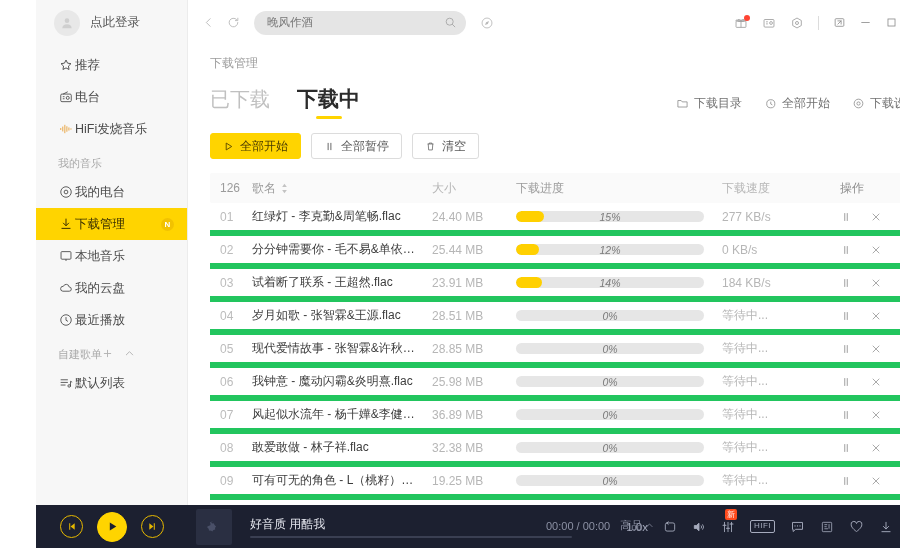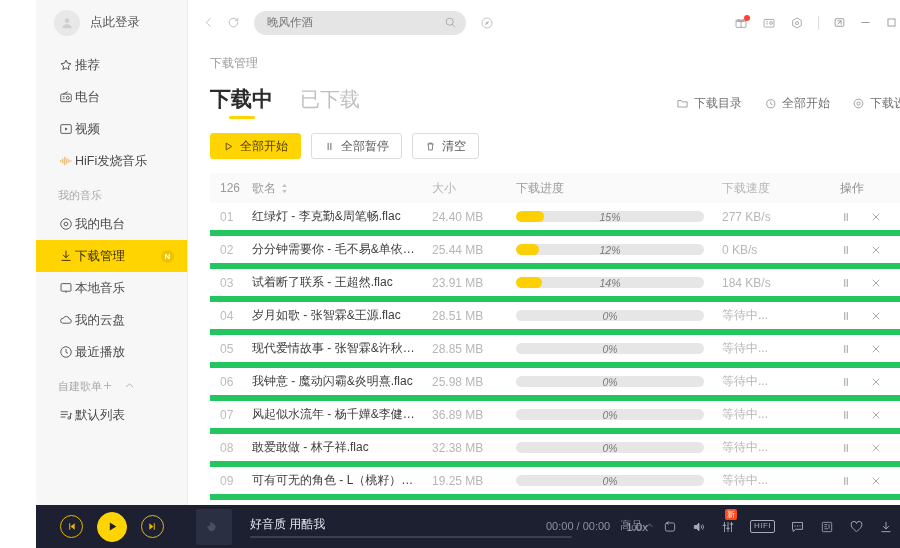--- a/index.html
+++ b/index.html
@@ -373,29 +373,20 @@
             <svg width="14" height="14" viewBox="0 0 24 24" fill="none" stroke="currentColor" stroke-width="1.5">
                 <rect x="3" y="7" width="18" height="13" rx="2"></rect>
                 <path d="M7 7l8-4"></path>
                 <circle cx="15" cy="13.5" r="2.6"></circle>
                 <path d="M6.5 11.5h3M6.5 15h3"></path>
               </svg>
           </span>
           <span>电台</span>
         </div>
 
-        <div class="nav-item">
-          <span class="ic">
-            <svg width="14" height="14" viewBox="0 0 24 24" fill="none" stroke="currentColor" stroke-width="1.5">
-                <rect x="3" y="4.5" width="18" height="15" rx="2"></rect>
-                <path d="M10.5 9.5l4.5 2.5-4.5 2.5z" fill="currentColor" stroke="none"></path>
-              </svg>
-          </span>
-          <span>视频</span>
-        </div>
 
         <div class="nav-item">
           <span class="ic" style="color:#e8a33d">
             <svg width="14" height="14" viewBox="0 0 24 24" stroke="currentColor" stroke-width="1.6" stroke-linecap="round">
                 <path d="M3 11v2M6.5 8.5v7M10 5.5v13M13.5 8v8M17 10v4M20.5 11.5v1"></path>
               </svg>
           </span>
           <span>HiFi发烧音乐</span>
         </div>
 
@@ -561,22 +552,22 @@
             </span>
           </div>
         </div>
       </div>
 
       <div class="content">
 
         <div class="breadcrumb">下载管理</div>
 
         <div class="tabs-row">
+          <div class="tab">已下载</div>
           <div class="tab active">下载中</div>
-          <div class="tab">已下载</div>
 
           <div class="tab-actions">
             <div class="tab-action">
               <span class="ic">
                 <svg width="13" height="13" viewBox="0 0 24 24" fill="none" stroke="currentColor" stroke-width="1.5">
                     <path d="M3.5 6.5h6l2 2.5h9v9.5h-17z"></path>
                   </svg>
               </span>
               <span>下载目录</span>
             </div>

